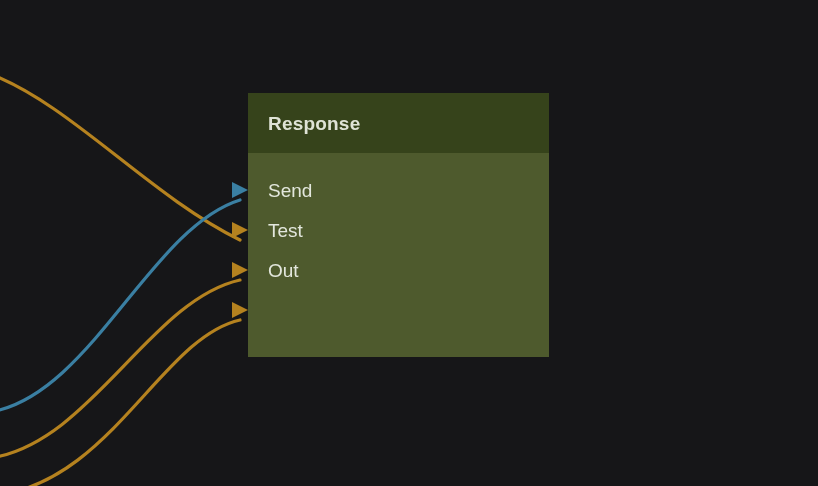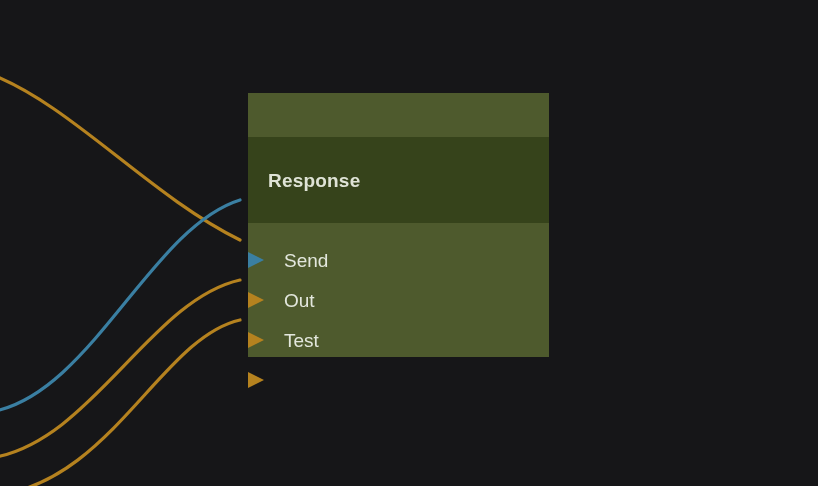--- a/index.html
+++ b/index.html
@@ -30,48 +30,46 @@
     left: 248px;
     top: 93px;
     width: 301px;
     height: 264px;
     background: #4e5a2d;
     display: flex;
     flex-direction: column;
     box-sizing: border-box;
   }
   .node-header {
-    height: 86px;
+    height: 60px;
     background: #36431b;
     display: flex;
     align-items: center;
     padding-left: 20px;
     box-sizing: border-box;
     flex: 0 0 auto;
-    margin-top: 44px;
   }
   .node-title {
     color: #dfe3d6;
     font-size: 19px;
     font-weight: bold;
     letter-spacing: 0.2px;
     line-height: 1;
   }
   .node-body {
     flex: 1 1 auto;
     position: relative;
     padding-top: 17px;
     box-sizing: border-box;
   }
   .port-row {
     height: 40px;
     display: flex;
     align-items: center;
     position: relative;
-    margin-left: 16px;
   }
   .port-label {
     color: #e3e7dd;
     font-size: 19px;
     line-height: 1;
     padding-left: 20px;
     white-space: nowrap;
   }
   .port-arrow {
     position: absolute;
@@ -107,25 +105,25 @@
       <span class="node-title">Response</span>
     </div>
     <div class="node-body">
       <div id="port-list">
           <div class="port-row">
             <span class="port-arrow blue"></span>
             <span class="port-label">Send</span>
           </div>
           <div class="port-row">
             <span class="port-arrow amber"></span>
-            <span class="port-label">Out</span>
+            <span class="port-label">Test</span>
           </div>
           <div class="port-row">
             <span class="port-arrow amber"></span>
-            <span class="port-label">Test</span>
+            <span class="port-label">Out</span>
           </div>
           <div class="port-row">
             <span class="port-arrow amber"></span>
           </div>
         </div>
     </div>
   </div>
 
 </div>
 

